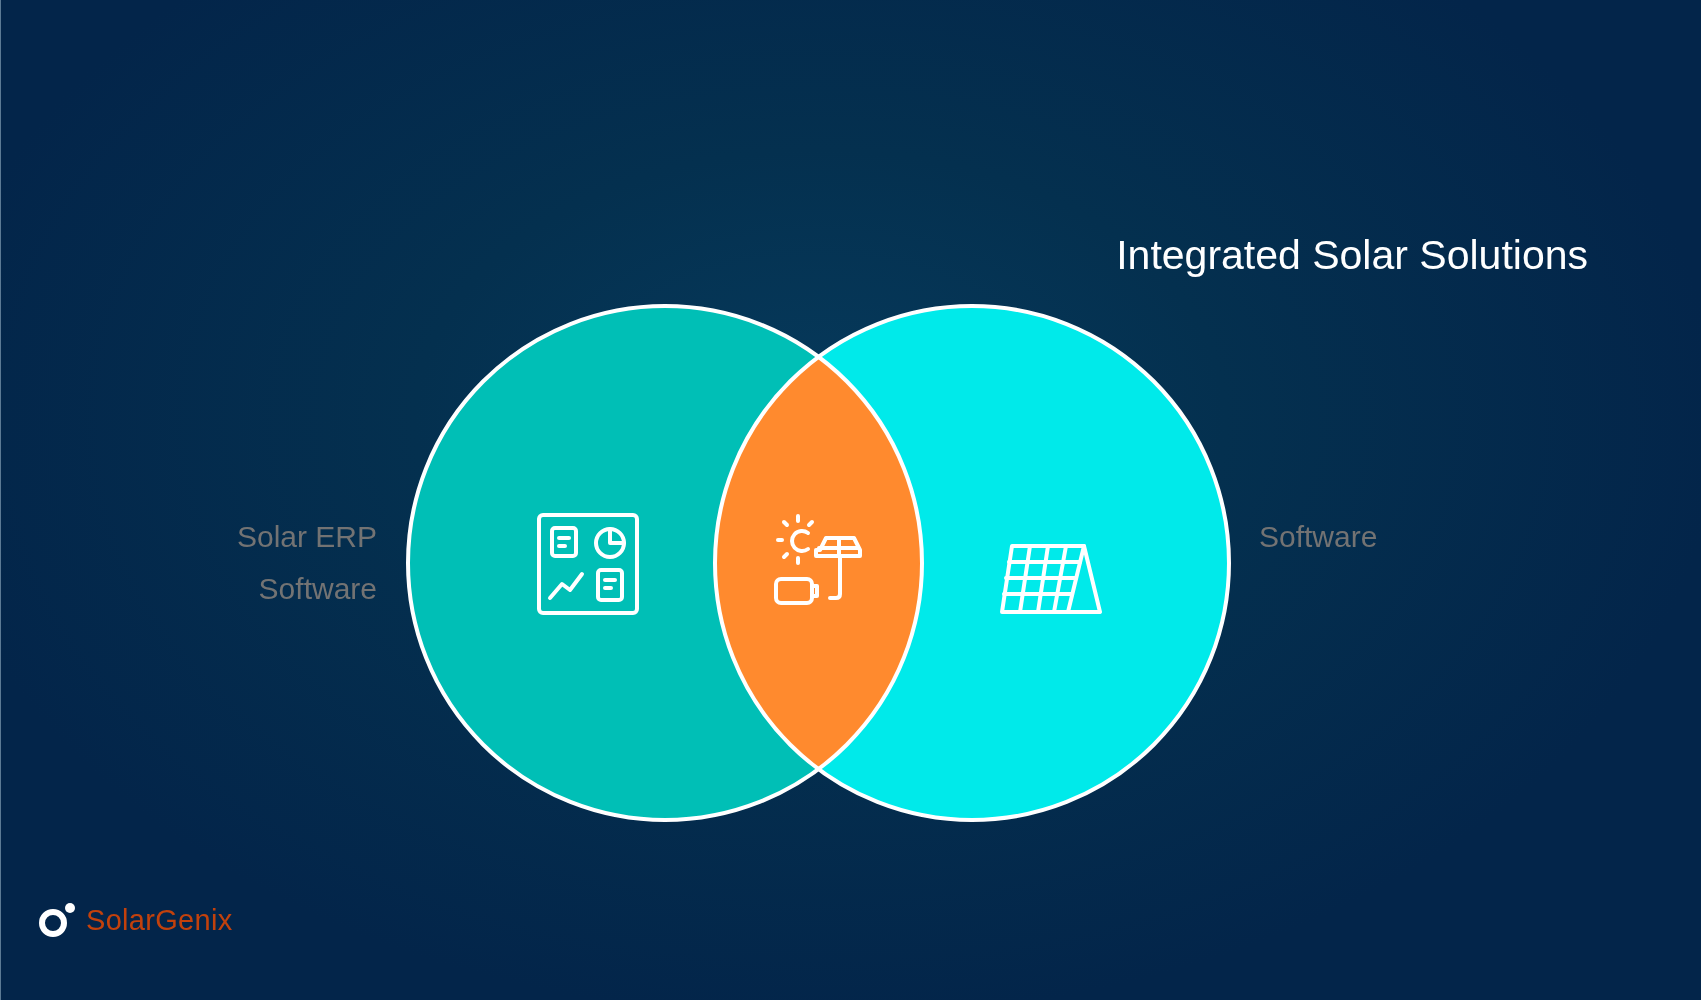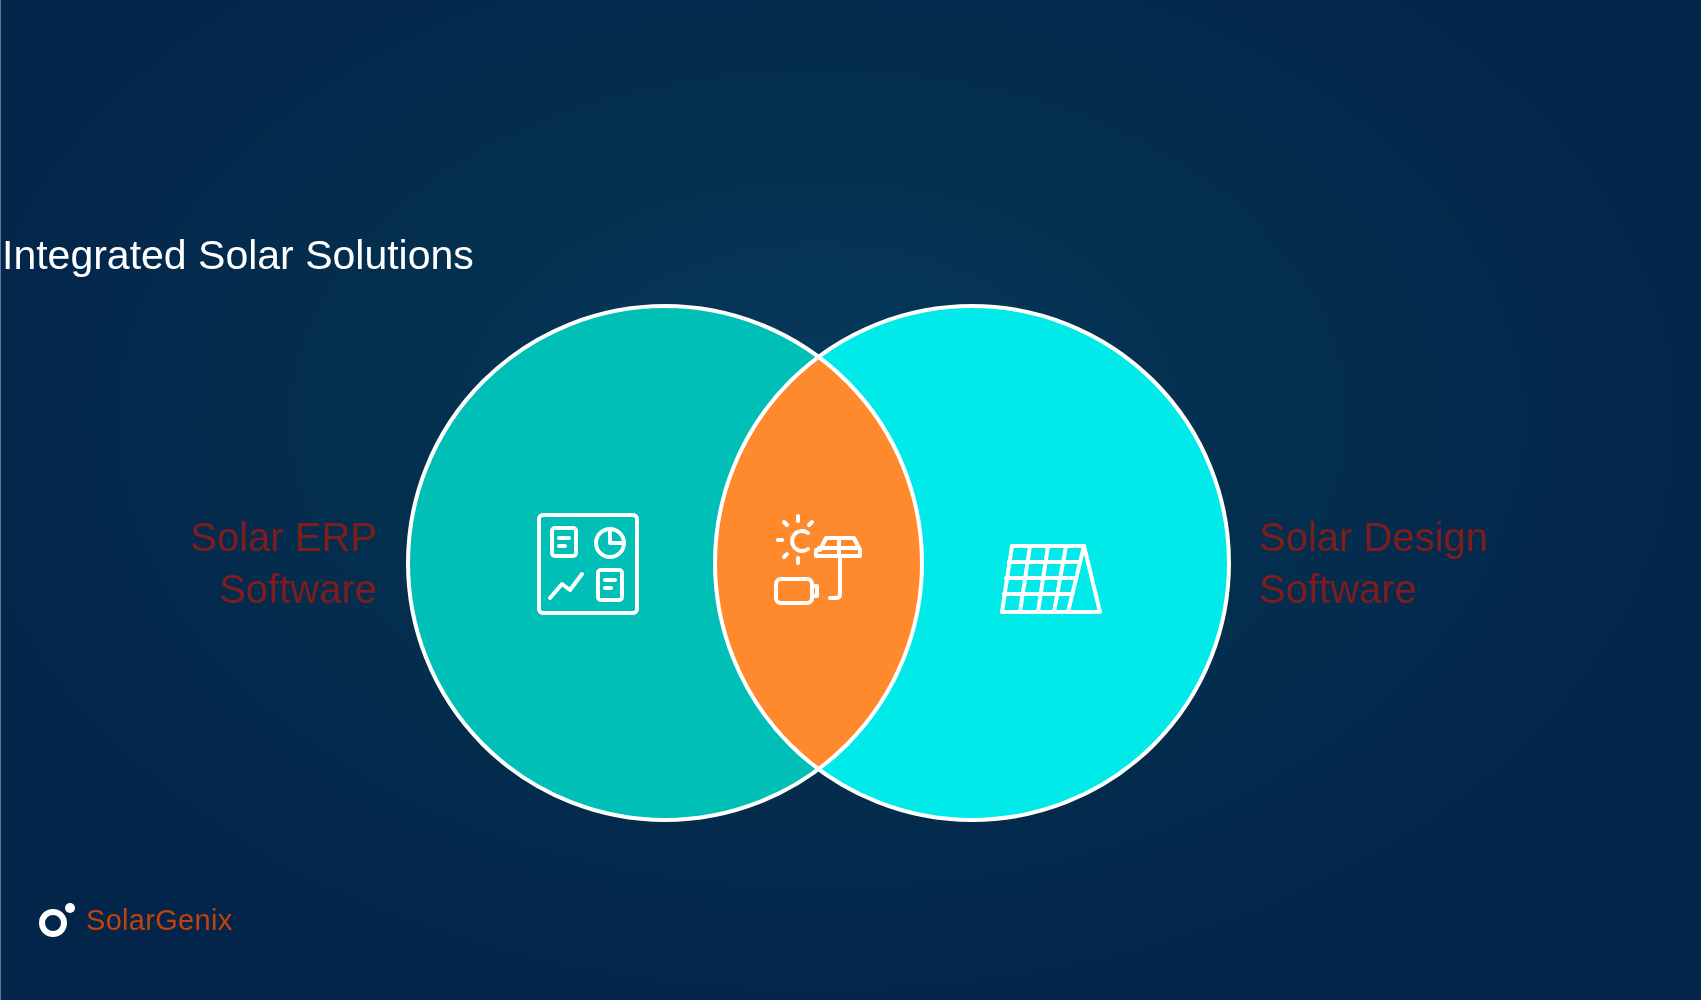--- a/index.html
+++ b/index.html
@@ -3,25 +3,25 @@
   <meta charset="utf-8">
   <style>
     html, body { margin: 0; padding: 0; }
     body {
       width: 1701px; height: 1000px; overflow: hidden; position: relative;
       font-family: "Liberation Sans", "DejaVu Sans", sans-serif;
       background: radial-gradient(ellipse 900px 600px at 820px 420px, #063a5c 0%, #04304f 45%, #03254a 100%);
     }
     .edge { position: absolute; left: 0; top: 0; width: 1px; height: 1000px; background: #5c7a94; }
     .title {
-      position: absolute; left: 2px; width: 1576px; top: 230px;
-      text-align: left; color: #ffffff; font-size: 41px; line-height: 50px;
+      position: absolute; left: 12px; width: 1576px; top: 230px;
+      text-align: right; color: #ffffff; font-size: 41px; line-height: 50px;
     }
     .label {
-      position: absolute; color: #7f1d1d; font-size: 40px; line-height: 52px;
+      position: absolute; color: #737373; font-size: 30px; line-height: 52px;
     }
     .label-left { right: 1324px; top: 511px; text-align: right; }
     .label-right { left: 1259px; top: 511px; text-align: left; }
     svg.venn { position: absolute; left: 0; top: 0; }
     .icon { position: absolute; }
     .logo { position: absolute; left: 38px; top: 902px; display: flex; align-items: center; }
     .logo-text { color: #c2410c; font-size: 29px; margin-left: 8px; letter-spacing: 0.3px; }
   </style>
 </head>
 <body>
@@ -42,21 +42,20 @@
   <circle cx="665" cy="563" r="257" fill="none" stroke="#ffffff" stroke-width="4"></circle>
   <circle cx="972" cy="563" r="257" fill="none" stroke="#ffffff" stroke-width="4"></circle>
 </svg>
 
 <div class="label label-left">
   <div>Solar ERP</div>
   <div>Software</div>
 </div>
 
 <div class="label label-right">
-  <div>Solar Design</div>
   <div>Software</div>
 </div>
 
 <svg class="icon" style="left:536px;top:512px" width="104" height="104" viewBox="0 0 104 104" fill="none" stroke="#ffffff" stroke-width="4" stroke-linecap="round" stroke-linejoin="round">
   <rect x="3" y="3" width="98" height="98" rx="4"></rect>
   <rect x="16" y="16" width="24" height="28" rx="3"></rect>
   <line x1="23" y1="26" x2="33" y2="26"></line>
   <line x1="23" y1="34" x2="29" y2="34"></line>
   <circle cx="74" cy="31" r="14"></circle>
   <path d="M74 17 V31 H88"></path>

